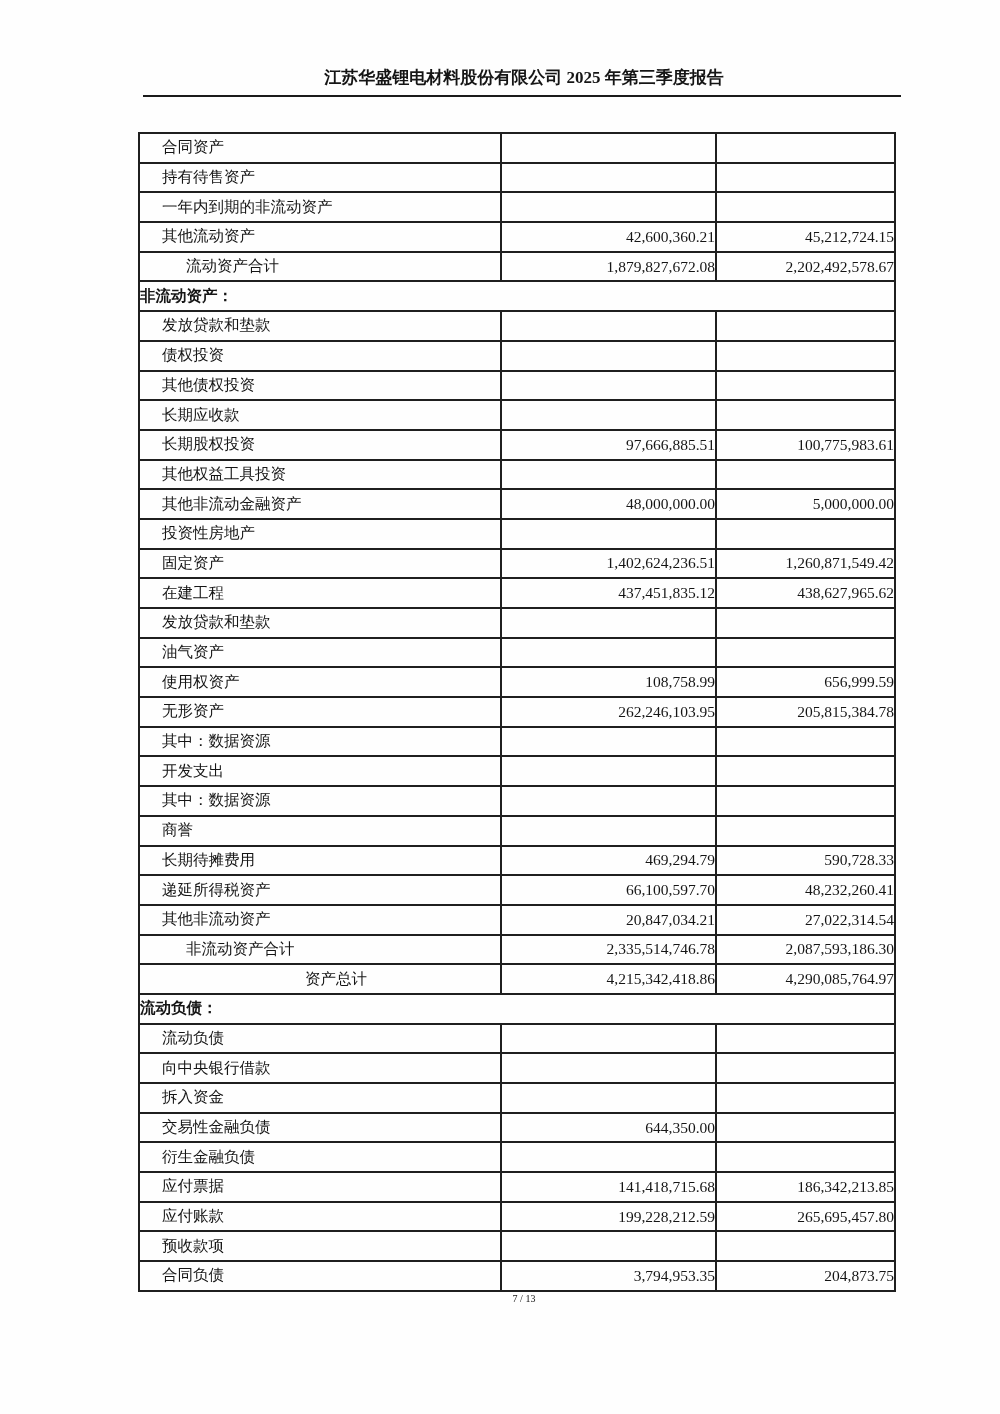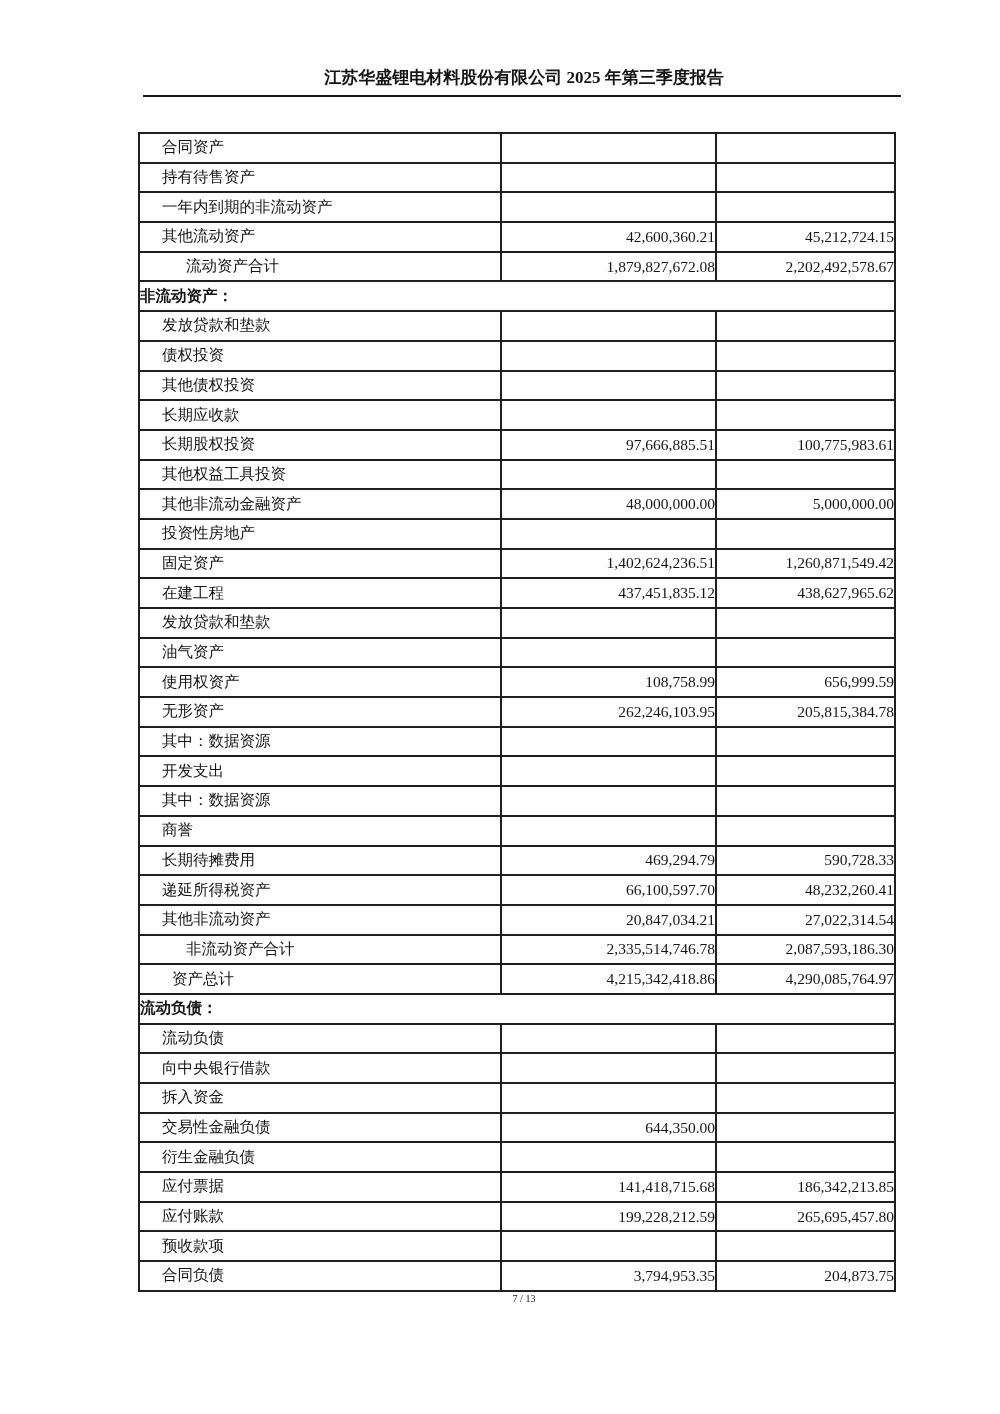--- a/index.html
+++ b/index.html
@@ -31,21 +31,21 @@
   table.fin-table tr { height:29.7px; }
   table.fin-table td {
     border:2px solid #1f1f1f;
     padding:0;
     vertical-align:middle;
     overflow:hidden;
     white-space:nowrap;
   }
   td.cell-label.item     { padding-left:22px; }
   td.cell-label.subtotal { padding-left:46px; }
-  td.cell-label.total    { padding-left:32px; }
+  td.cell-label.total    { padding-left:32px;text-align:center; }
   td.cell-section {
     font-weight:bold;
     padding-left:6px;
   }
   td.cell-num {
     text-align:right;
     padding-right:8px;
   }
   .footer {
     position:absolute; top:1293px; left:146px; width:756px;

